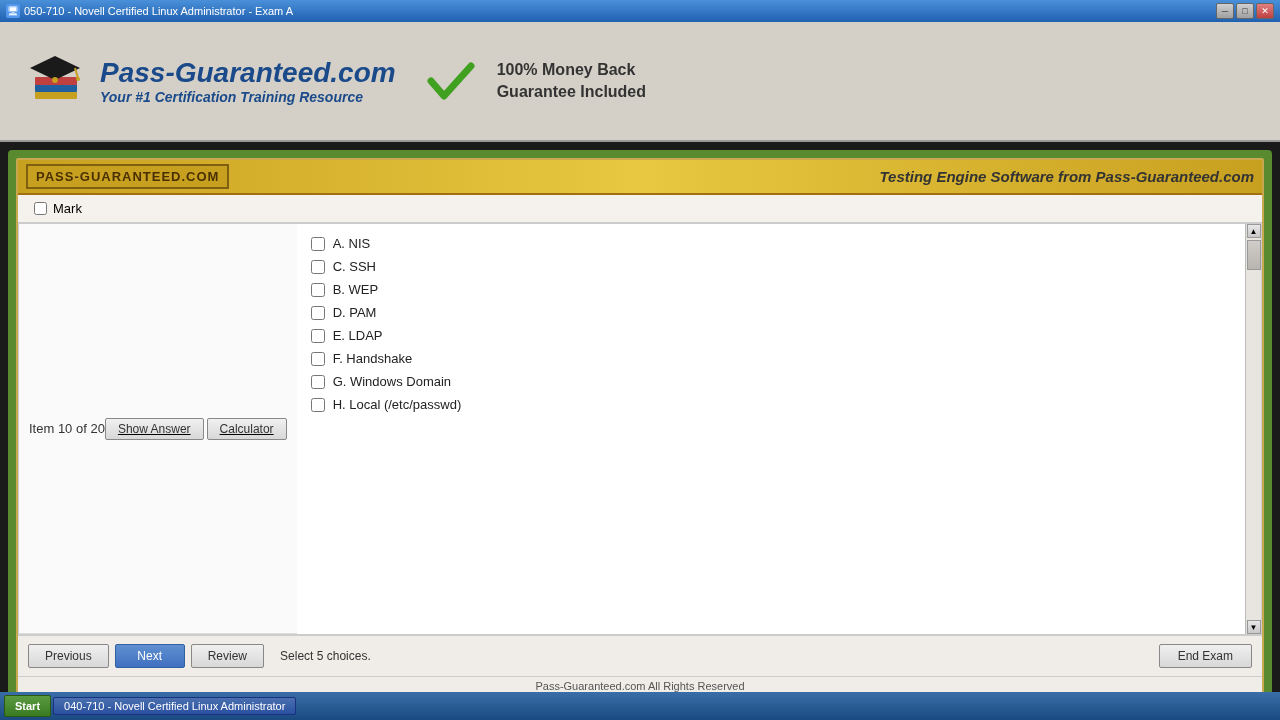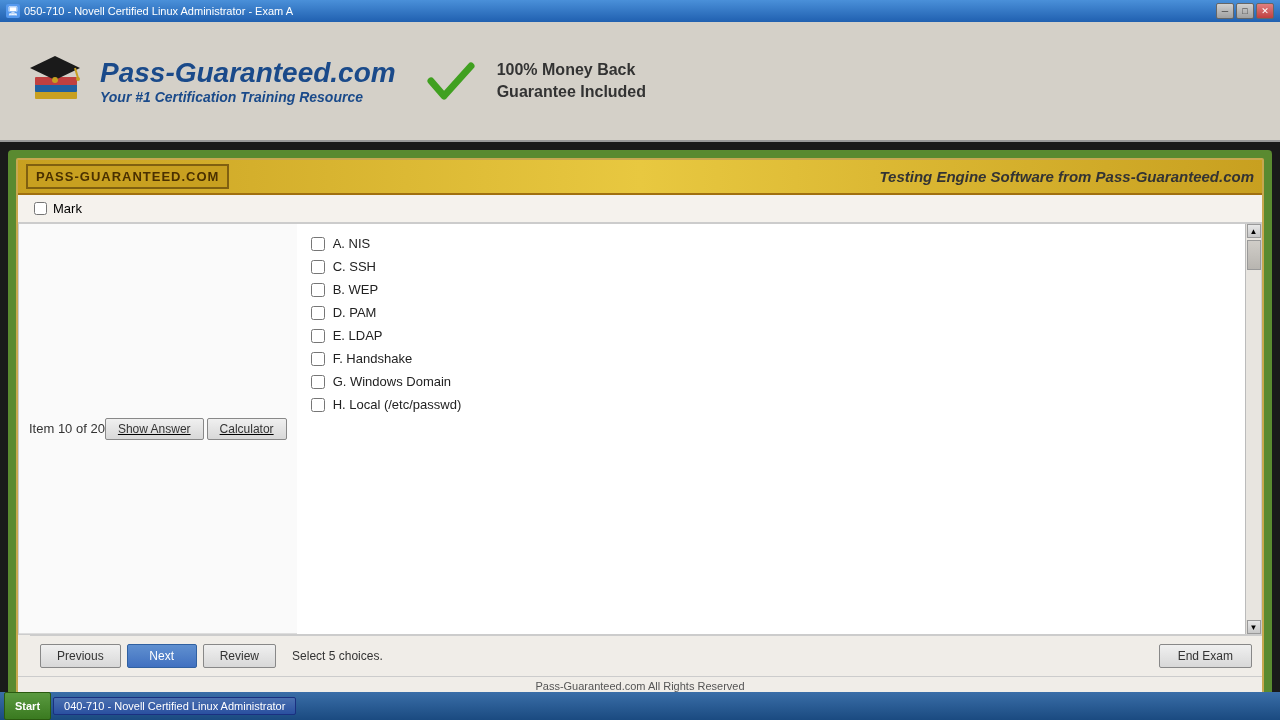--- a/index.html
+++ b/index.html
@@ -233,21 +233,20 @@
     }
 
     
     #bottom-bar {
       background: #f0ede8;
       border-top: 1px solid #ccc;
       padding: 8px 10px;
       display: flex;
       justify-content: space-between;
       align-items: center;
-      margin-left: 12px;
     }
 
     #nav-buttons {
       display: flex;
       gap: 6px;
       align-items: center;
     }
 
     .nav-btn {
       padding: 4px 16px;
@@ -297,21 +296,21 @@
 
     #start-btn {
       background: linear-gradient(to bottom, #5a9a40, #3a7a20);
       color: white;
       font-weight: bold;
       font-size: 11px;
       padding: 2px 10px;
       border: 1px solid #2a5a10;
       border-radius: 2px;
       cursor: pointer;
-      height: 28px;
+      height: 22px;
     }
 
     
     .checkmark-svg {
       width: 50px;
       height: 50px;
     }
 
     
     .grad-svg {

